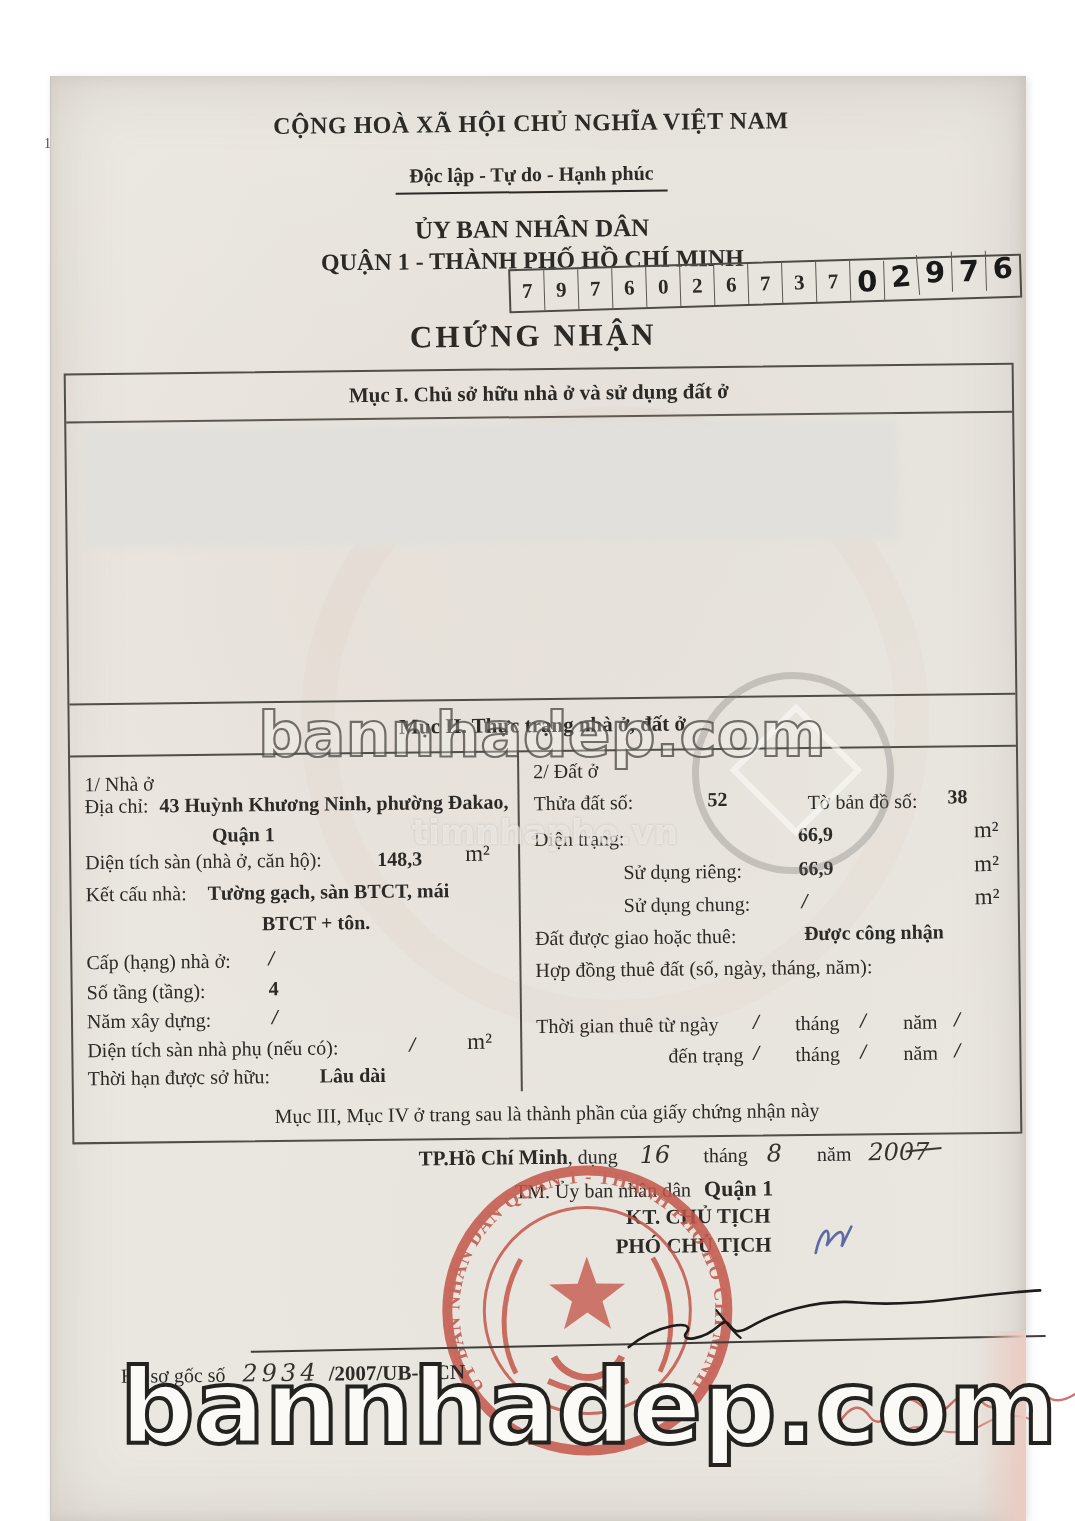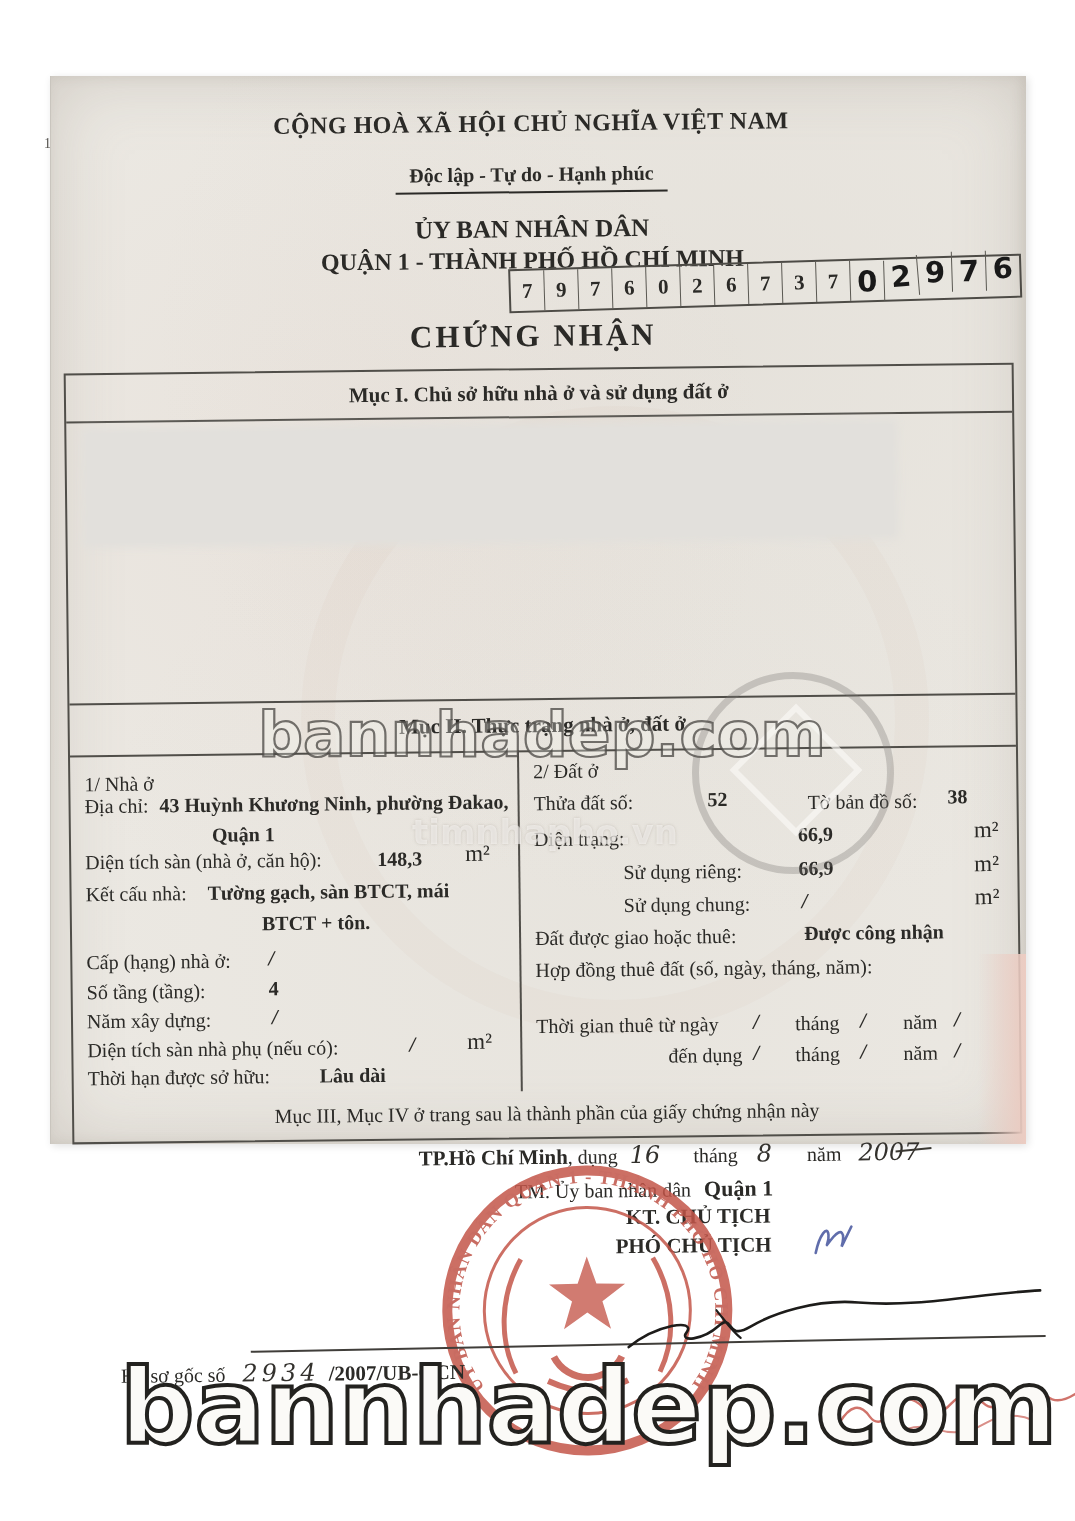--- a/index.html
+++ b/index.html
@@ -5,21 +5,21 @@
   html,body{margin:0;padding:0;}
   body{
     width:1075px;height:1521px;position:relative;overflow:hidden;
     background:#ffffff;
     font-family:"Liberation Serif","DejaVu Serif",serif;
     color:#2b2a27;
   }
   .abs{position:absolute;}
   
   .sheet{
-    position:absolute;left:50px;top:76px;width:975px;height:1068px;
+    position:absolute;left:50px;top:76px;width:975px;height:1445px;
     background:
       radial-gradient(circle at 30% 38%, rgba(214,180,170,0.10), rgba(214,180,170,0) 45%),
       radial-gradient(circle at 70% 25%, rgba(205,198,188,0.18), rgba(205,198,188,0) 55%),
       radial-gradient(circle at 55% 80%, rgba(210,205,196,0.14), rgba(210,205,196,0) 50%),
       #ebe8e2;
     box-shadow:inset 0 0 70px rgba(150,140,128,.30), inset -4px 0 12px rgba(160,150,140,.25), 2px 2px 8px rgba(0,0,0,.12);
     border-left:1px solid #c9c5be;
   }
   .tilt{position:absolute;left:0;top:0;width:100%;height:100%;transform:rotate(-0.65deg);transform-origin:490px 60px;}
   
@@ -172,35 +172,35 @@
           <div class="cline unit" style="top:139px;left:454px;">m²</div>
           <div class="cline" style="top:175px;left:14px;">Đất được giao hoặc thuê:</div>
           <div class="cline val" style="top:173px;left:283px;">Được công nhận</div>
           <div class="cline" style="top:207px;left:14px;">Hợp đồng thuê đất (số, ngày, tháng, năm):</div>
           <div class="cline" style="top:263px;left:14px;">Thời gian thuê từ ngày</div>
           <div class="cline slash" style="top:261px;left:231px;">/</div>
           <div class="cline" style="top:263px;left:273px;">tháng</div>
           <div class="cline slash" style="top:261px;left:338px;">/</div>
           <div class="cline" style="top:263px;left:381px;">năm</div>
           <div class="cline slash" style="top:261px;left:432px;">/</div>
-          <div class="cline" style="top:294px;left:146px;">đến dụng</div>
+          <div class="cline" style="top:294px;left:146px;">đến trạng</div>
           <div class="cline slash" style="top:292px;left:231px;">/</div>
           <div class="cline" style="top:294px;left:273px;">tháng</div>
           <div class="cline slash" style="top:292px;left:338px;">/</div>
           <div class="cline" style="top:294px;left:381px;">năm</div>
           <div class="cline slash" style="top:292px;left:432px;">/</div>
         </div>
       </div>
 
       <div class="row-muc3">Mục III, Mục IV ở trang sau là thành phần của giấy chứng nhận này</div>
     </div>
 
     <div class="dateline">
       <span style="font-size:21px;font-weight:bold;">TP.Hồ Chí Minh</span><span>, dụng</span>
-      <span class="hand" style="margin-left:7px;">16</span>
+      <span class="hand" style="margin-left:17px;">16</span>
       <span style="margin-left:28px;">tháng</span>
       <span class="hand" style="margin-left:14px;">8</span>
       <span style="margin-left:30px;">năm</span>
       <span class="hand" style="margin-left:12px;">2007</span><span style="display:inline-block;width:36px;height:2px;background:#3a3832;margin-left:-24px;vertical-align:9px;transform:rotate(-5deg);"></span>
     </div>
     <div class="tmline">
       <span>TM. Ủy ban nhân dân</span>
       <span class="val" style="font-size:22px;margin-left:8px;">Quận 1</span>
     </div>
     <div class="ktline">KT. CHỦ TỊCH</div>

